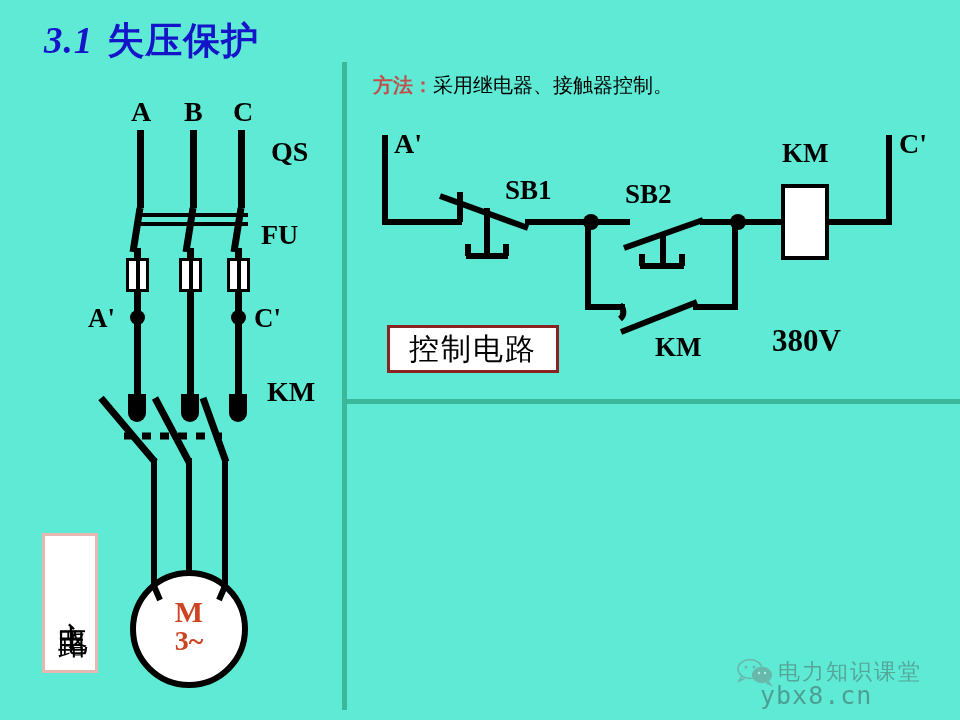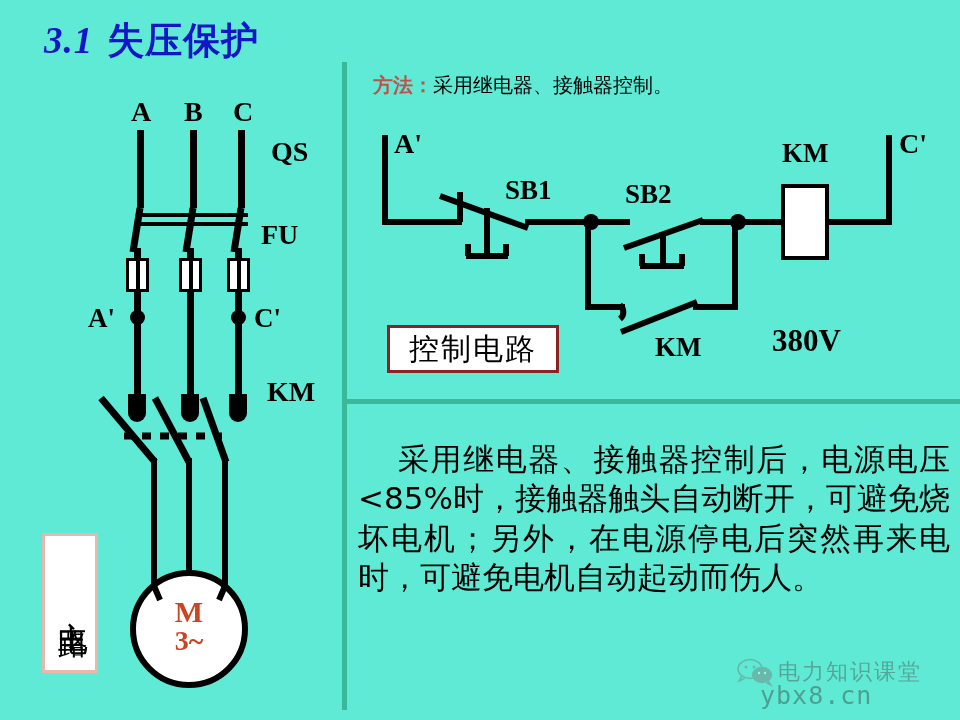--- a/index.html
+++ b/index.html
@@ -315,21 +315,20 @@
   <div class="wire" style="left:585px; top:225px; width:6px; height:85px;"></div>
 
   <div class="wire" style="left:585px; top:304px; width:40px; height:6px;"></div>
 
   <div class="wire" style="left:732px; top:225px; width:6px; height:85px;"></div>
 
   <div class="wire" style="left:693px; top:304px; width:45px; height:6px;"></div>
 
   <div class="caption-box" id="box-control-circuit">控制电路</div>
 
-  <div id="conclusion">采用继电器、接触器控制后，电源电压&lt;85%时，接触器触头自动断开，可避免烧坏电机；另外，在电源停电后突然再来电时，可避免电机自动起动而伤人。</div>
 
   <div id="watermark">
     <svg width="40" height="30" viewBox="0 0 40 30" style="position:absolute;left:0;top:2px;">
       <ellipse cx="14" cy="12" rx="12" ry="9.5" fill="none" stroke="#777" stroke-width="1.6"></ellipse>
       <path d="M6 19 L3 24 L8.5 21.5" fill="none" stroke="#777" stroke-width="1.6"></path>
       <circle cx="10" cy="10" r="1.5" fill="#777"></circle>
       <circle cx="18" cy="10" r="1.5" fill="#777"></circle>
       <ellipse cx="26" cy="18" rx="9.5" ry="7.5" fill="#777" stroke="#777" stroke-width="1.4"></ellipse>
       <path d="M32 24 L35 28 L30.5 26" fill="#777" stroke="#777" stroke-width="1.4"></path>
       <circle cx="23" cy="16" r="1.2" fill="#fff"></circle>

